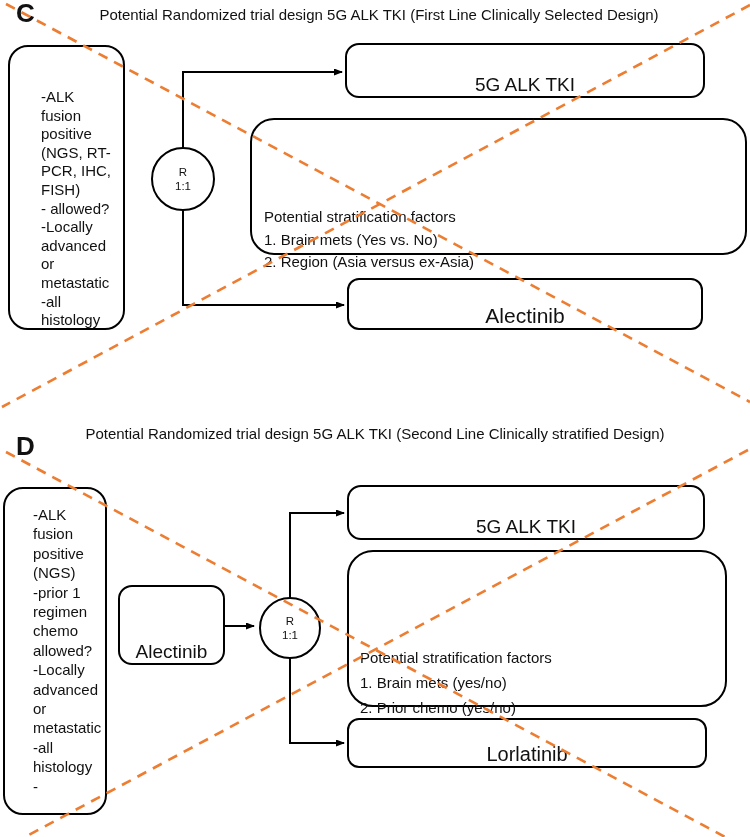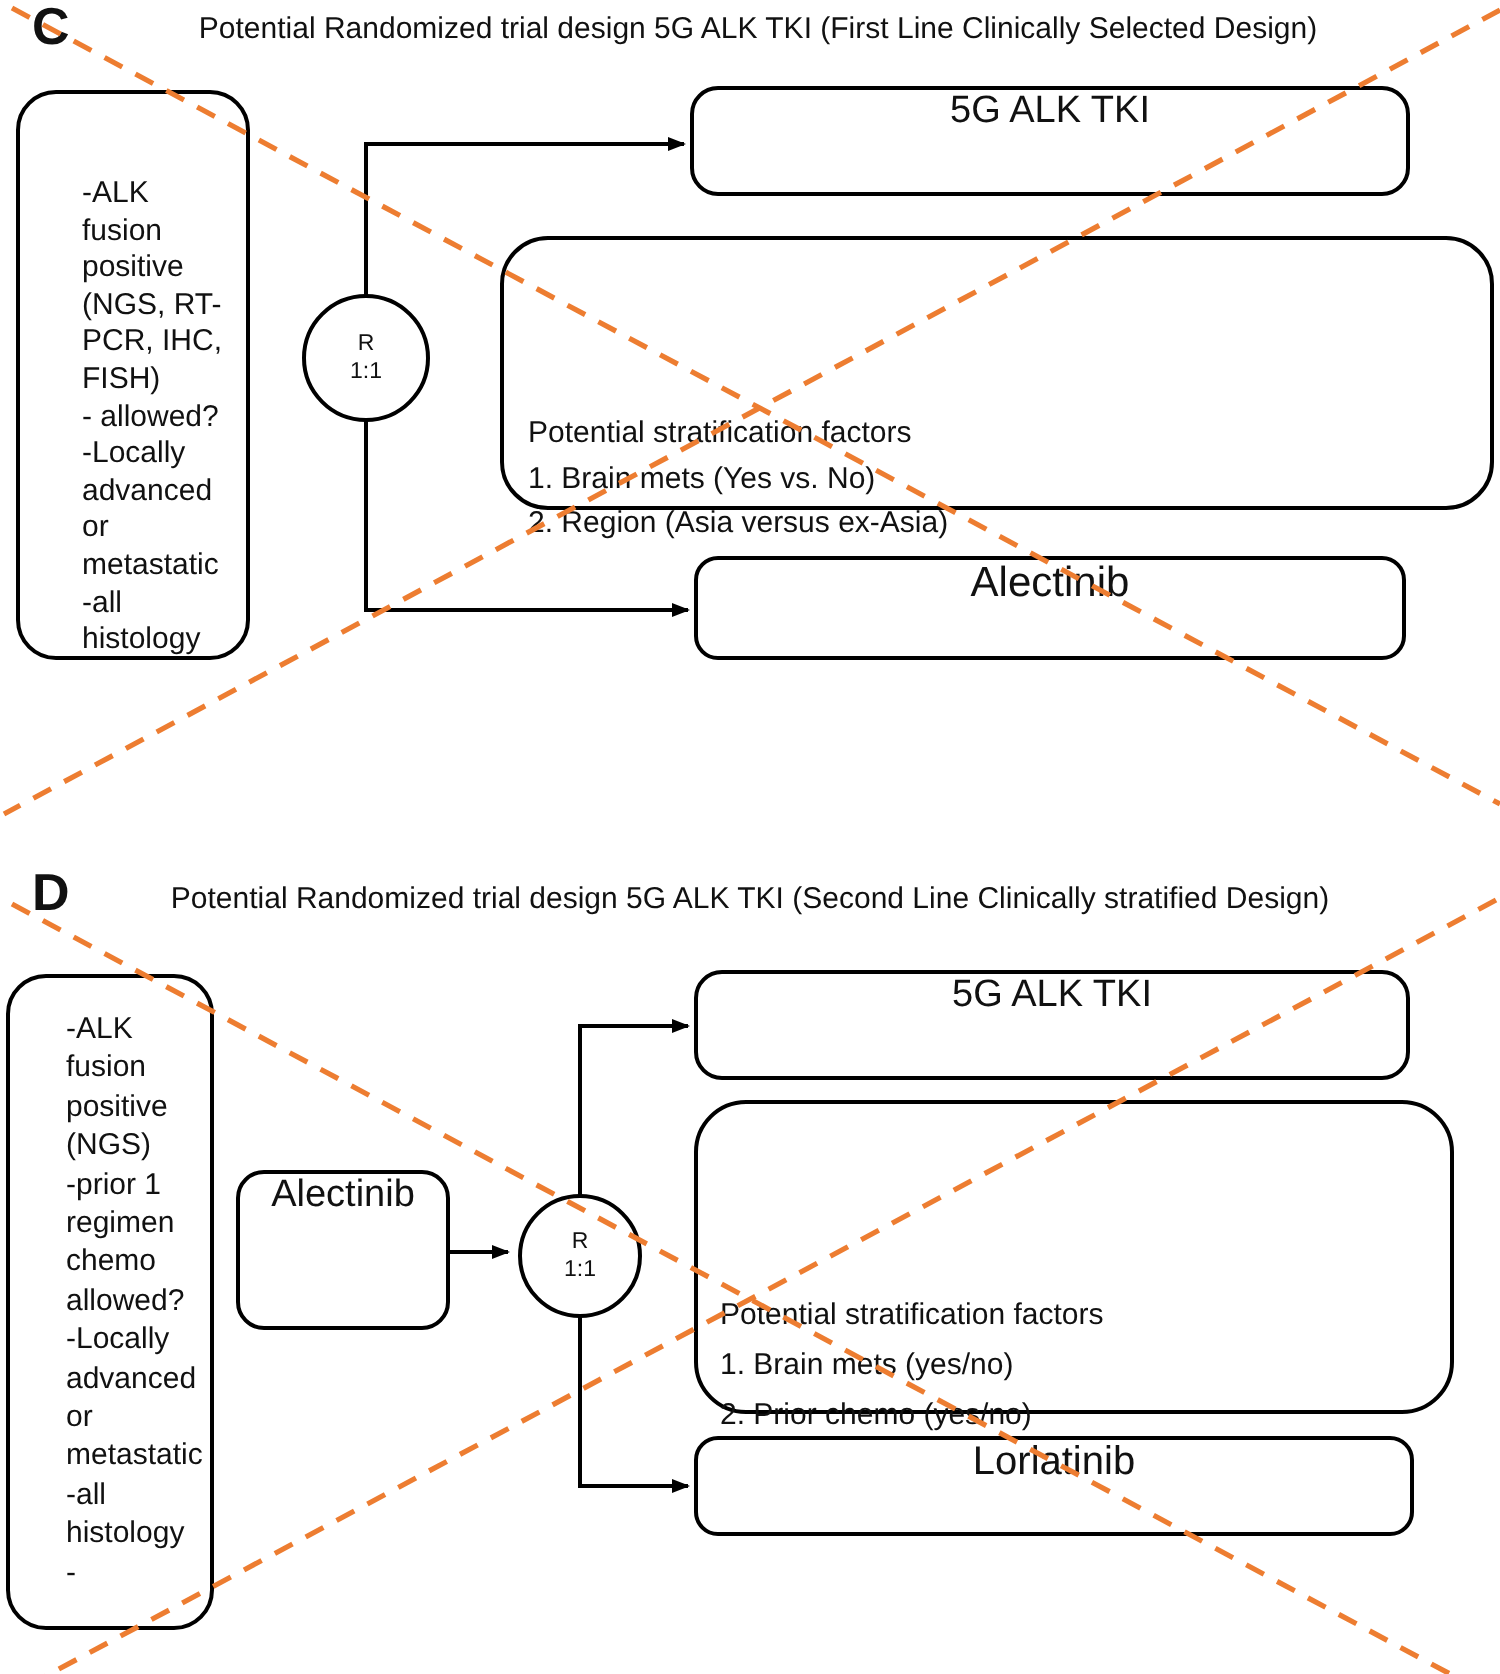--- a/index.html
+++ b/index.html
@@ -13,21 +13,21 @@
   .content{z-index:2;}
   #watermark{z-index:3;}
   .panel-label{font-weight:bold;font-size:26px;line-height:1;}
   .panel-title{width:750px;text-align:center;font-size:15px;white-space:nowrap;}
   .rbox{
     position:absolute;border:2.5px solid #000;border-radius:14px;background:#fff;
     box-sizing:border-box;
   }
   .elig{border-radius:20px;font-size:15px;}
   .elig .txt{white-space:pre-line;margin-left:18px;}
-  .arm{display:flex;align-items:flex-start;justify-content:center;font-size:19px;}
+  .arm{display:flex;align-items:flex-end;justify-content:center;font-size:19px;}
   .strat{font-size:15px;}
   .strat .txt{white-space:pre-line;margin-top:48px;}
   .circle{
     position:absolute;border:2px solid #000;border-radius:50%;background:#fff;
     box-sizing:border-box;display:flex;flex-direction:column;align-items:center;justify-content:center;
     font-size:11.5px;line-height:14px;text-align:center;
   }
   #c-elig-text{padding:41px 8px 0 13px;line-height:18.6px;}
   #d-elig-text{padding:16px 4px 0 10px;line-height:19.4px;}
   #c-strat-text{padding:38px 10px 0 12px;line-height:22.5px;}
@@ -86,21 +86,21 @@
 2. Region (Asia versus ex-Asia)</div>
     </div>
 
     <div class="rbox arm arm-large" style="left:347px;top:278px;width:356px;height:52px;border-radius:12px;">
       <span>Alectinib</span>
     </div>
   </div>
 
   <div class="content abs" style="left:0;top:0;width:750px;">
     <div class="panel-label abs" style="left:16px;top:433px;">D</div>
-    <div class="panel-title abs" style="left:0;top:441px;">Potential Randomized trial design 5G ALK TKI (Second Line Clinically stratified Design)</div>
+    <div class="panel-title abs" style="left:0;top:425px;">Potential Randomized trial design 5G ALK TKI (Second Line Clinically stratified Design)</div>
 
     <div class="rbox elig" style="left:3px;top:487px;width:104px;height:328px;">
       <div class="txt" id="d-elig-text">-ALK fusion
 positive
 (NGS)
 -prior 1
 regimen
 chemo
 allowed?
 -Locally

